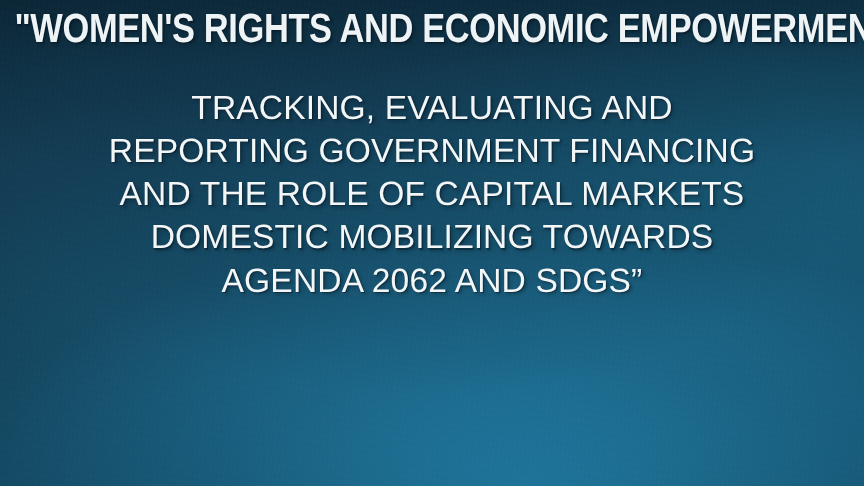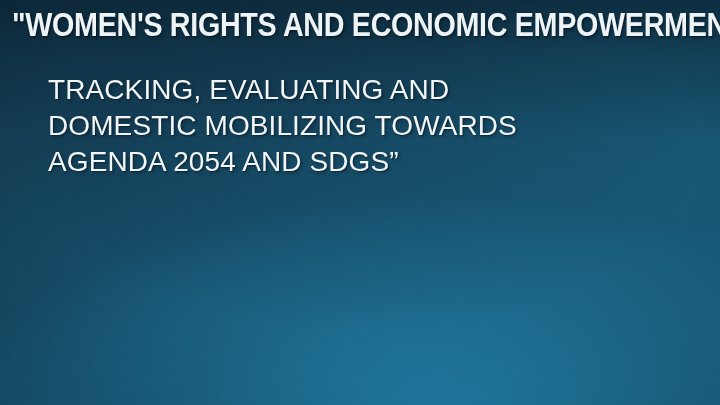--- a/index.html
+++ b/index.html
@@ -93,23 +93,24 @@
     transform: scaleX(0.845);
     transform-origin: left center;
     text-shadow:
        1px 1px 0 rgba(6,24,36,0.55),
        2px 2px 3px rgba(4,18,28,0.45);
   }
 
   
   .body-block {
     position: absolute;
-    left: 48px;
+    left: 60px;
     top: 72px;
     width: 600px;
+    text-align: center;
   }
 
   .body-line {
     color: #f2f6f7;
     font-size: 28px;
     line-height: 36px;
     font-weight: 400;
     letter-spacing: 0.1px;
     white-space: nowrap;
     text-shadow:
@@ -127,18 +128,20 @@
   <div class="bg-layer bg-vignette"></div>
   <div class="bg-layer bg-topshade"></div>
   <div class="bg-layer bg-texture"></div>
 
   <div class="content">
 
     <div class="title">"WOMEN'S RIGHTS AND ECONOMIC EMPOWERMENT:</div>
 
     <div class="body-block">
       <div class="body-line">TRACKING, EVALUATING AND</div>
+      <div class="body-line">REPORTING GOVERNMENT FINANCING</div>
+      <div class="body-line">AND THE ROLE OF CAPITAL MARKETS</div>
       <div class="body-line">DOMESTIC MOBILIZING TOWARDS</div>
-      <div class="body-line">AGENDA 2054 AND SDGS”</div>
+      <div class="body-line">AGENDA 2062 AND SDGS”</div>
     </div>
 
   </div>
 </div>
 
 </body></html>

